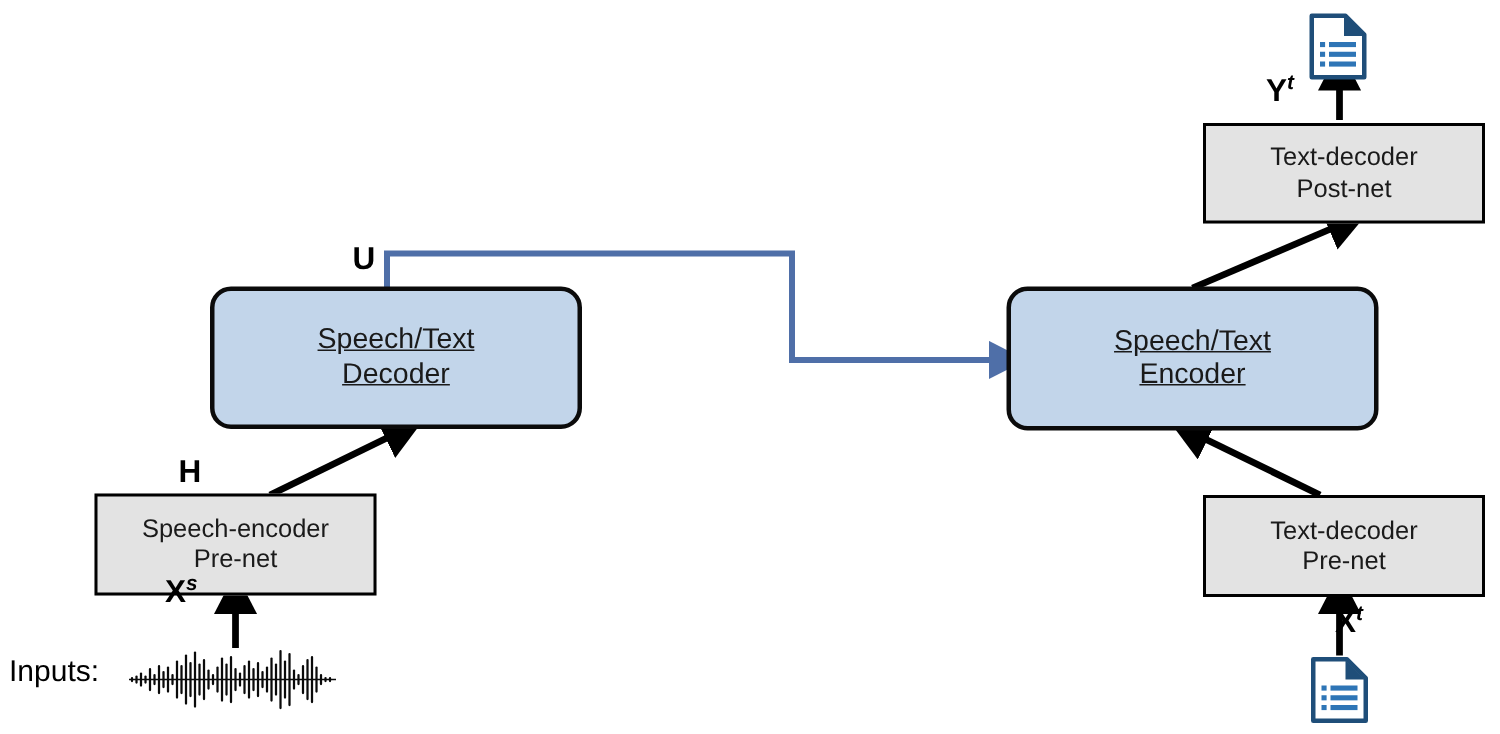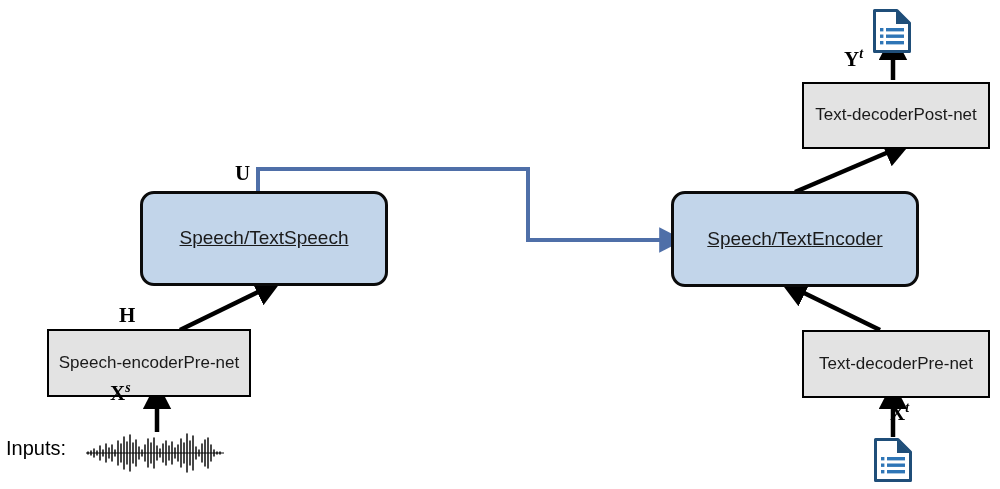--- a/index.html
+++ b/index.html
@@ -12,21 +12,21 @@
     width: 1000px;
     height: 489px;
     background: #ffffff;
     font-family: "Liberation Sans", sans-serif;
     overflow: hidden;
   }
   .box {
     position: absolute;
     box-sizing: border-box;
     display: flex;
-    flex-direction: row;
+    flex-direction: column;
     align-items: center;
     justify-content: center;
     text-align: center;
     color: #1a1a1a;
     line-height: 1.18;
     z-index: 5;
   }
   .box-gray {
     background: #e3e3e3;
     border: 2.5px solid #000000;
@@ -36,21 +36,21 @@
     background: #c2d5ea;
     border: 3px solid #0b0b0b;
     border-radius: 14px;
     font-size: 19px;
     text-decoration: underline;
   }
   .box .line2 { display: block; }
 
   .mathlbl {
     position: absolute;
-    font-family: Liberation Serif, serif;
+    font-family: Liberation Sans, sans-serif;
     font-weight: bold;
     font-size: 21px;
     color: #000;
     z-index: 8;
     white-space: nowrap;
   }
   .mathlbl sup {
     font-style: italic;
     font-weight: bold;
     font-size: 0.66em;
@@ -110,28 +110,28 @@
 
     <g>
       <line x1="795" y1="192" x2="891" y2="151" stroke="#000" stroke-width="4.5" marker-end="url(#arrowBlack)"></line>
     </g>
 
     <g>
       <line x1="893" y1="80" x2="893" y2="55" stroke="#000" stroke-width="4.5" marker-end="url(#arrowBlack)"></line>
     </g>
   </svg>
 
-  <div class="box box-gray" style="left:47px; top:329px; width:204px; height:68px;">
+  <div class="box box-gray" style="left:63px; top:329px; width:188px; height:68px;">
     <span>Speech-encoder</span>
     <span class="line2">Pre-net</span>
   </div>
 
   <div class="box box-blue" style="left:140px; top:191px; width:248px; height:95px;">
     <span>Speech/Text</span>
-    <span class="line2">Speech</span>
+    <span class="line2">Decoder</span>
   </div>
 
   <div class="box box-blue" style="left:671px; top:191px; width:248px; height:96px;">
     <span>Speech/Text</span>
     <span class="line2">Encoder</span>
   </div>
 
   <div class="box box-gray" style="left:802px; top:330px; width:188px; height:68px;">
     <span>Text-decoder</span>
     <span class="line2">Pre-net</span>

